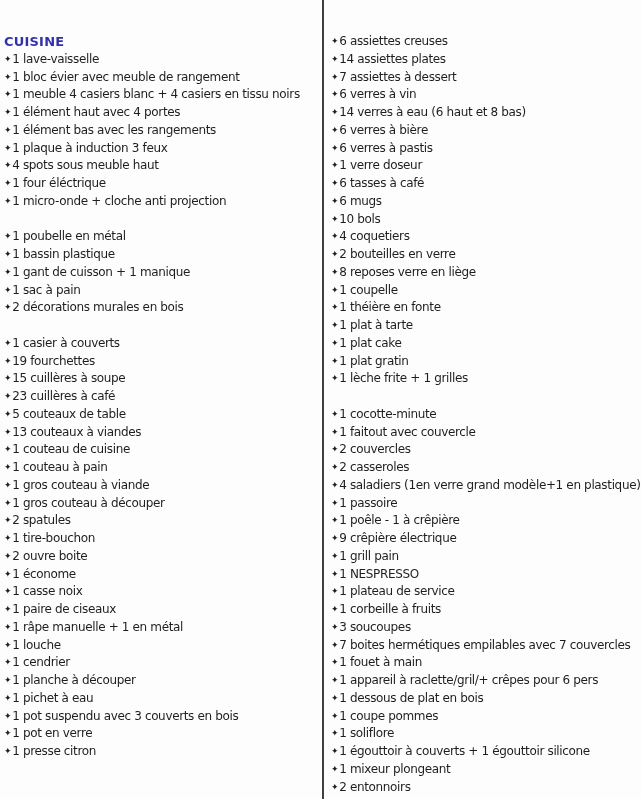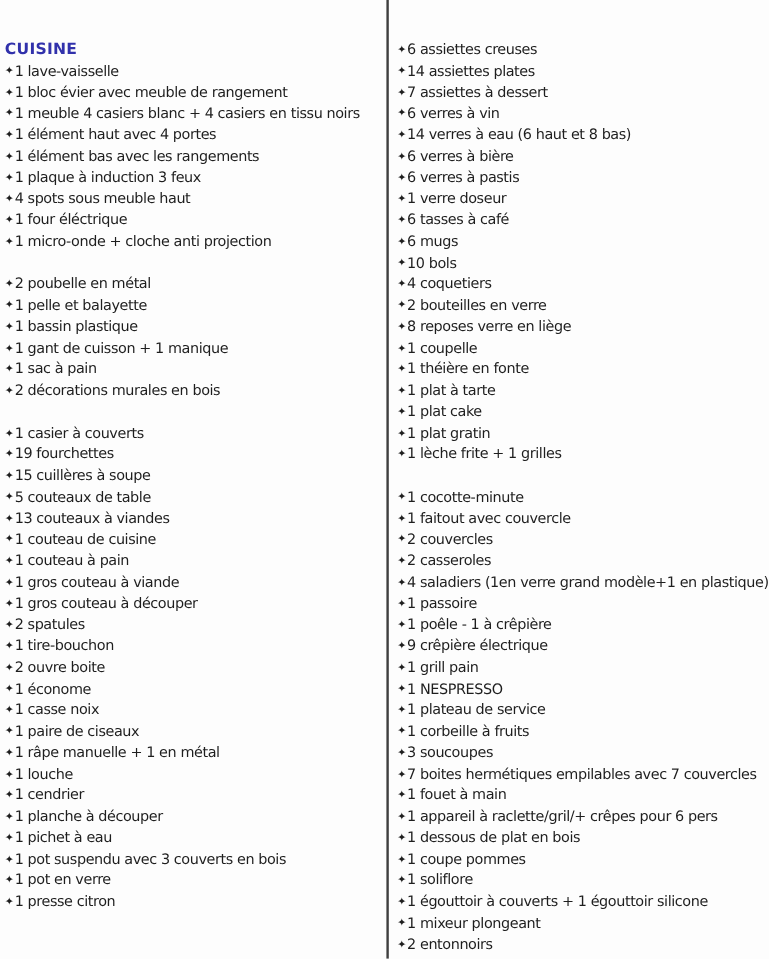--- a/index.html
+++ b/index.html
@@ -71,30 +71,30 @@
       <div class="line"><span class="bullet">✦</span><span>1 lave-vaisselle</span></div>
       <div class="line"><span class="bullet">✦</span><span>1 bloc évier avec meuble de rangement</span></div>
       <div class="line"><span class="bullet">✦</span><span>1 meuble 4 casiers blanc + 4 casiers en tissu noirs</span></div>
       <div class="line"><span class="bullet">✦</span><span>1 élément haut avec 4 portes</span></div>
       <div class="line"><span class="bullet">✦</span><span>1 élément bas avec les rangements</span></div>
       <div class="line"><span class="bullet">✦</span><span>1 plaque à induction 3 feux</span></div>
       <div class="line"><span class="bullet">✦</span><span>4 spots sous meuble haut</span></div>
       <div class="line"><span class="bullet">✦</span><span>1 four éléctrique</span></div>
       <div class="line"><span class="bullet">✦</span><span>1 micro-onde + cloche anti projection</span></div>
       <div class="spacer"></div>
-      <div class="line"><span class="bullet">✦</span><span>2 poubelle en métal</span></div>
-      <div class="line"><span class="bullet">✦</span><span>1 pelle et balayette</span></div>
+      <div class="line"><span class="bullet">✦</span><span>1 poubelle en métal</span></div>
       <div class="line"><span class="bullet">✦</span><span>1 bassin plastique</span></div>
       <div class="line"><span class="bullet">✦</span><span>1 gant de cuisson + 1 manique</span></div>
       <div class="line"><span class="bullet">✦</span><span>1 sac à pain</span></div>
       <div class="line"><span class="bullet">✦</span><span>2 décorations murales en bois</span></div>
       <div class="spacer"></div>
       <div class="line"><span class="bullet">✦</span><span>1 casier à couverts</span></div>
       <div class="line"><span class="bullet">✦</span><span>19 fourchettes</span></div>
       <div class="line"><span class="bullet">✦</span><span>15 cuillères à soupe</span></div>
+      <div class="line"><span class="bullet">✦</span><span>23 cuillères à café</span></div>
       <div class="line"><span class="bullet">✦</span><span>5 couteaux de table</span></div>
       <div class="line"><span class="bullet">✦</span><span>13 couteaux à viandes</span></div>
       <div class="line"><span class="bullet">✦</span><span>1 couteau de cuisine</span></div>
       <div class="line"><span class="bullet">✦</span><span>1 couteau à pain</span></div>
       <div class="line"><span class="bullet">✦</span><span>1 gros couteau à viande</span></div>
       <div class="line"><span class="bullet">✦</span><span>1 gros couteau à découper</span></div>
       <div class="line"><span class="bullet">✦</span><span>2 spatules</span></div>
       <div class="line"><span class="bullet">✦</span><span>1 tire-bouchon</span></div>
       <div class="line"><span class="bullet">✦</span><span>2 ouvre boite</span></div>
       <div class="line"><span class="bullet">✦</span><span>1 économe</span></div>

